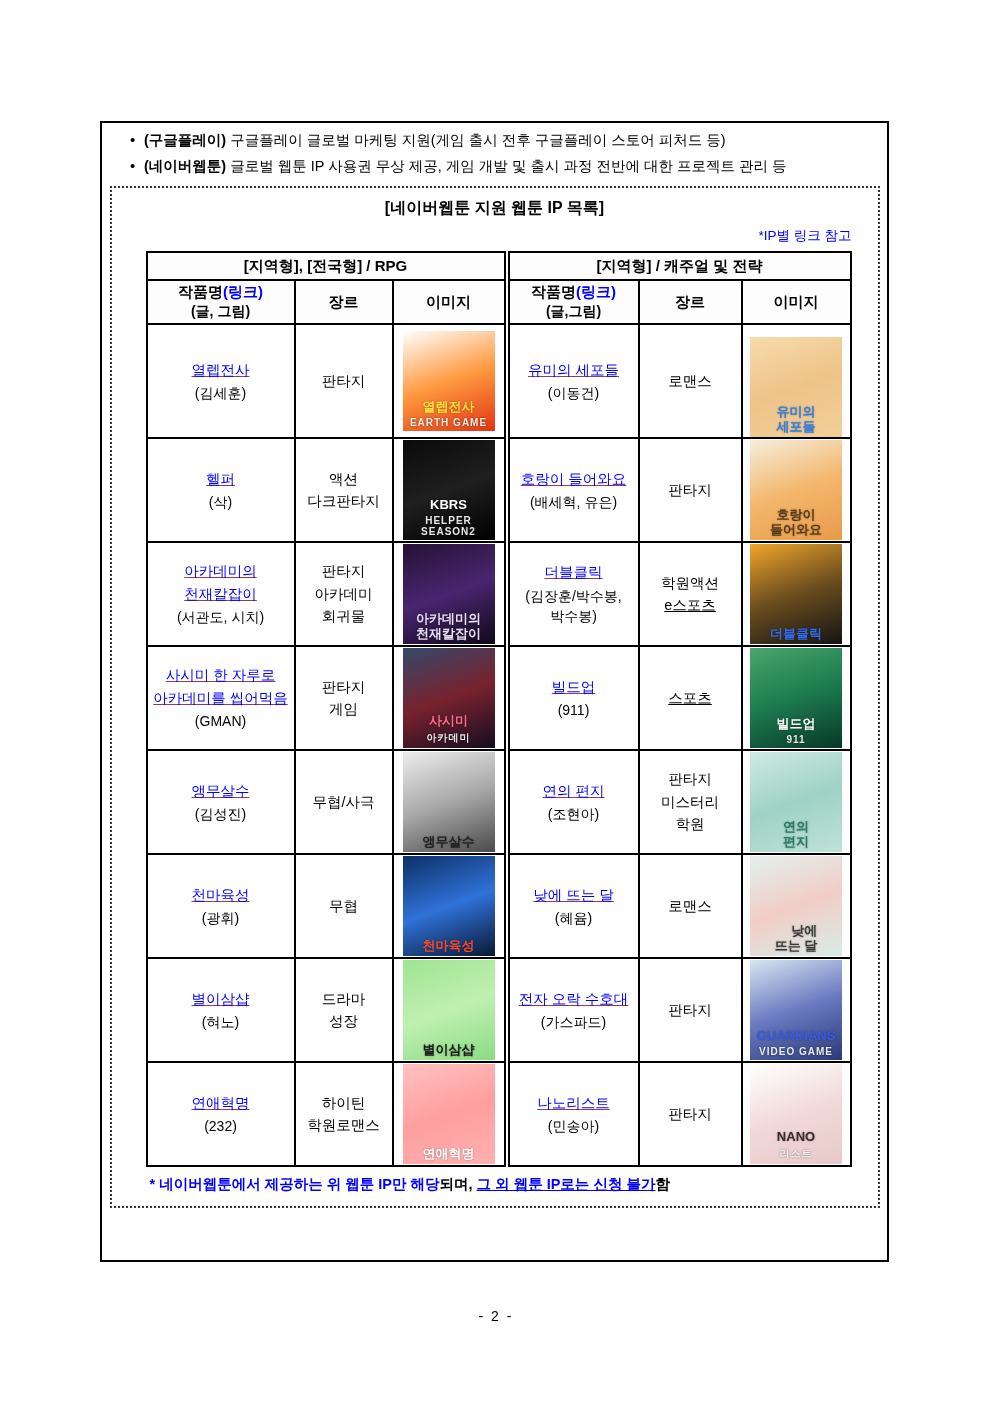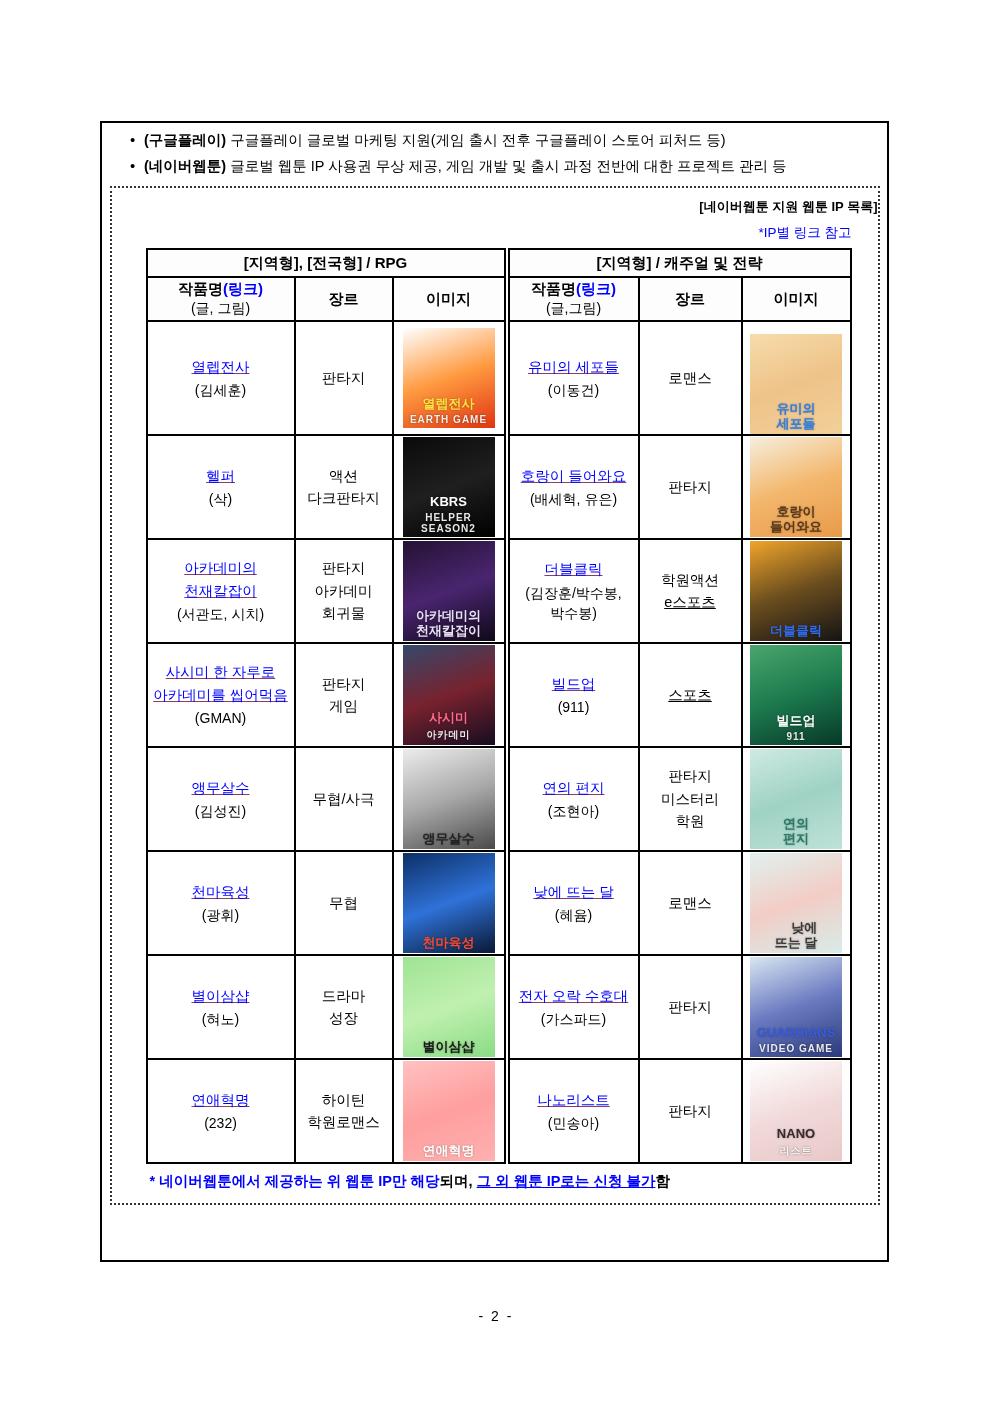--- a/index.html
+++ b/index.html
@@ -14,31 +14,31 @@
   .bullets{list-style:none;margin:4px 0 0 0;padding:0 0 0 28px;}
   .bullets li{font-size:14.5px;line-height:26px;position:relative;padding-left:14px;}
   .bullets li::before{content:"\2022";position:absolute;left:0;top:0;font-size:15px;}
   .b{font-weight:bold;}
   .blue{color:#0000ff;}
   .u{text-decoration:underline;}
   .dotted-box{
     margin:7px auto 0 auto;width:770px;box-sizing:border-box;
     border:2px dotted #333;padding:6px 0 12px 0;
   }
-  .tbl-title{text-align:right;font-weight:bold;font-size:13px;margin-top:4px;}
+  .tbl-title{text-align:center;font-weight:bold;font-size:16px;margin-top:4px;}
   .tbl-note{text-align:right;color:#0000ff;font-size:13.5px;margin:8px 26px 6px 0;}
   table.ip{border-collapse:collapse;margin-left:34px;table-layout:fixed;}
   table.ip th,table.ip td{
     border:2px solid #000;text-align:center;vertical-align:middle;
     padding:0;box-sizing:border-box;overflow:hidden;
   }
   table.ip .dl{border-left:6px double #000;}
   tr.sec-row th{height:28px;font-size:15px;font-weight:bold;background:#fdfdfd;}
   tr.col-row th{height:44px;font-size:15px;background:#fdfdfd;}
-  tr.col-row .sub{font-weight:normal;font-size:14px;display:block;margin-top:1px;}
+  tr.col-row .sub{font-weight:bold;font-size:14px;display:block;margin-top:1px;}
   tr.data-row td{height:104px;}
   .title-cell{font-size:14.5px;}
   .wlink{
     color:#0000ff;text-decoration:underline;text-decoration-color:#8b3e62;
     white-space:pre-line;line-height:1.55;cursor:pointer;display:inline-block;
   }
   .author{display:block;white-space:pre-line;line-height:1.45;margin-top:2px;font-size:14px;color:#000;}
   .genre-cell{font-size:14.5px;line-height:1.55;margin-top:28px;}
   .genre-cell span{display:block;white-space:pre-line;}
   .genre-cell span:empty{display:none;}

